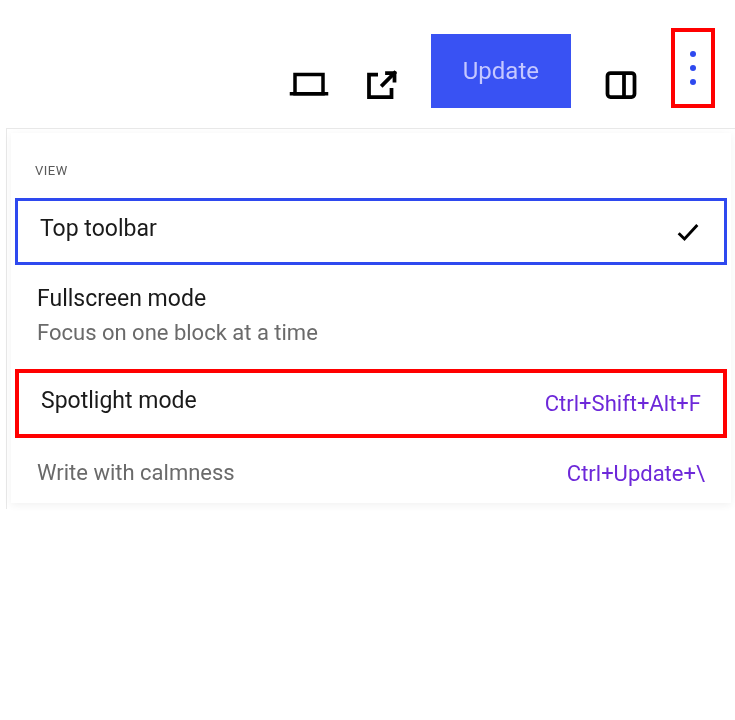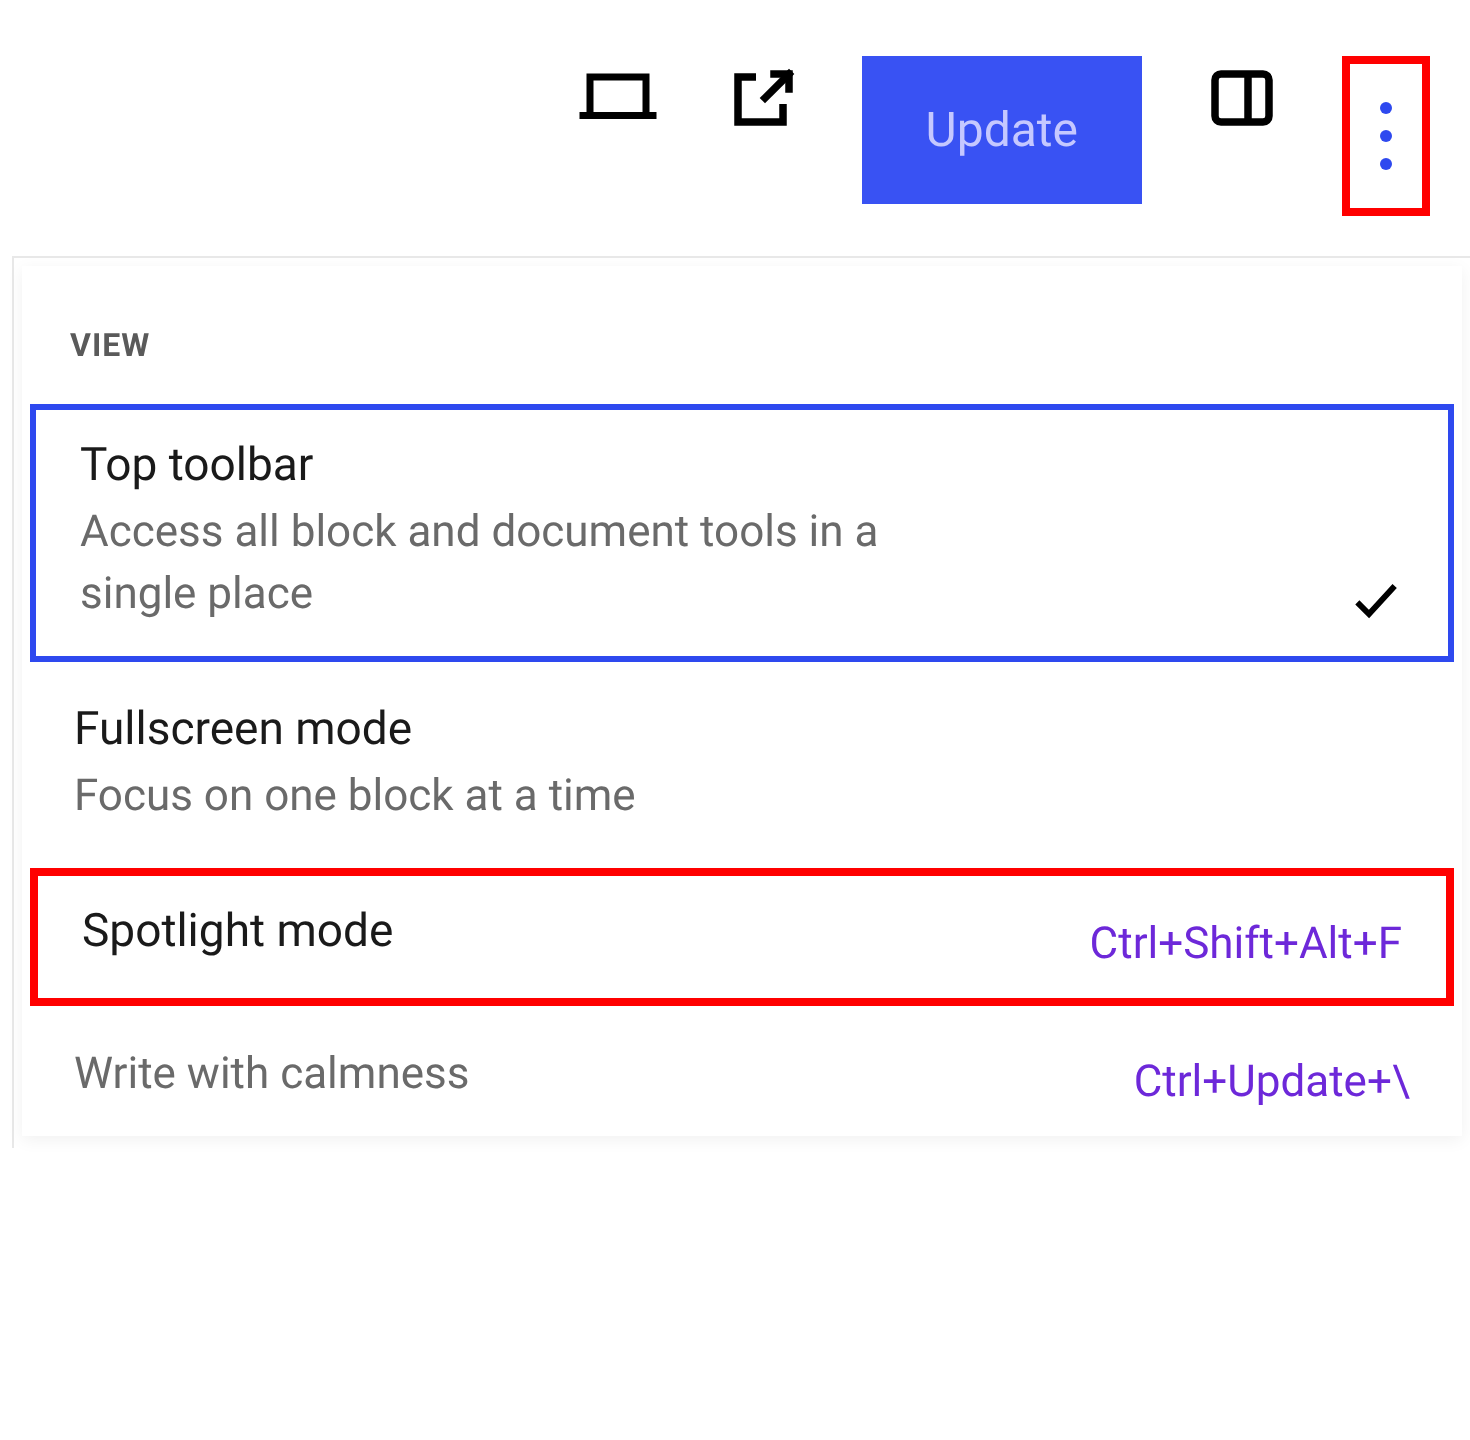--- a/index.html
+++ b/index.html
@@ -9,21 +9,21 @@
     }
     body {
       font-family: -apple-system, BlinkMacSystemFont, "Segoe UI", Roboto, sans-serif;
       width: 735px;
       height: 720px;
       background: #fff;
       position: relative;
     }
     .toolbar {
       display: flex;
-      align-items: flex-start;
+      align-items: flex-end;
       justify-content: flex-end;
       gap: 28px;
       padding: 28px 20px 28px 0;
     }
     .toolbar-icon-btn {
       width: 44px;
       height: 44px;
       display: flex;
       align-items: center;
       justify-content: center;
@@ -66,29 +66,29 @@
       border-left: 1px solid #e8e8e8;
       border-top: 1px solid #e8e8e8;
       background: #fff;
       padding: 4px 4px 0 4px;
     }
     .panel-inner {
       box-shadow: 0 2px 8px rgba(0,0,0,0.06);
       background: #fff;
     }
     .section-label {
-      font-size: 16px;
+      font-size: 13px;
       color: #5a5a5a;
       letter-spacing: 0.5px;
-      font-weight: 700;
+      font-weight: 400;
       padding: 30px 0 20px 24px;
     }
     .menu-item {
       display: flex;
-      align-items: flex-end;
+      align-items: center;
       justify-content: space-between;
       padding: 14px 22px;
       cursor: pointer;
       position: relative;
       margin: 0 4px 6px 4px;
     }
     .menu-item.highlight-blue {
       border: 3px solid #2e49ef;
     }
     .menu-item.highlight-red {
@@ -158,21 +158,20 @@
   </button>
 </div>
 
 <div class="dropdown-panel">
   <div class="panel-inner">
     <div class="section-label">VIEW</div>
 
     <div class="menu-item highlight-blue">
       <div class="menu-item-text">
         <div class="menu-item-title">Top toolbar</div>
-        <div class="menu-item-desc">Access all block and document tools in a single place</div>
       </div>
       <span class="check-icon">
         <svg width="28" height="28" viewBox="0 0 24 24" fill="none" stroke="#000" stroke-width="2.5">
           <polyline points="4 13 9 18 20 6"></polyline>
         </svg>
       </span>
     </div>
 
     <div class="menu-item">
       <div class="menu-item-text">

